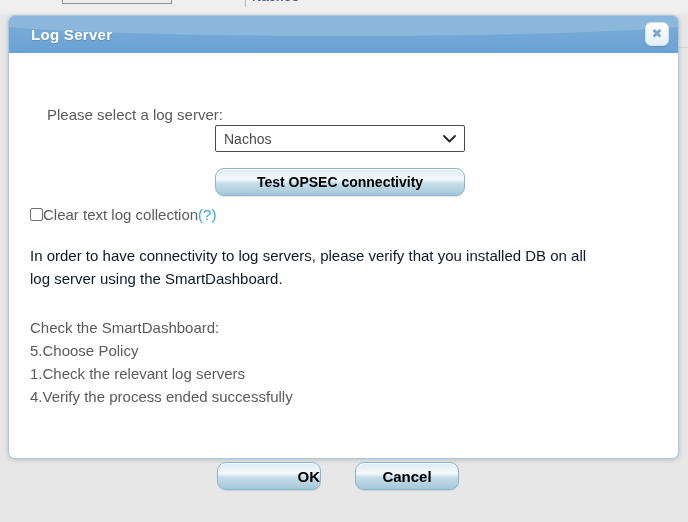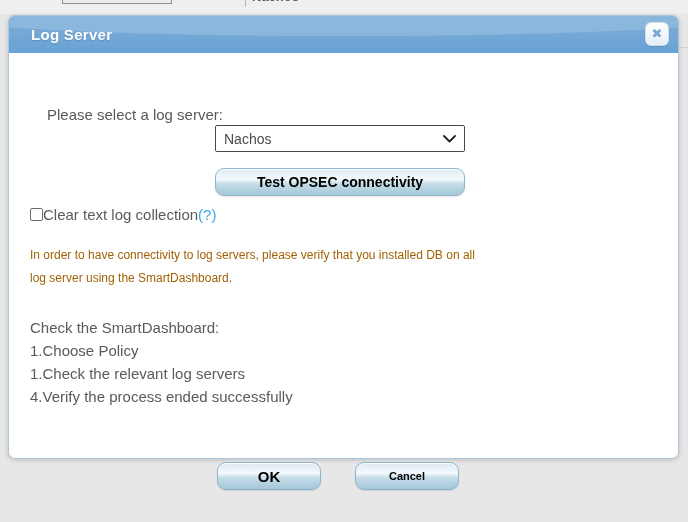--- a/index.html
+++ b/index.html
@@ -108,32 +108,32 @@
   }
   .checkbox-row input[type="checkbox"] {
     appearance: none; -webkit-appearance: none;
     width: 13px; height: 13px; border: 1px solid #6e6e6e; border-radius: 2px;
     background: #ffffff; cursor: pointer; margin: 0;
   }
   .help-link { color: #35a9e1; text-decoration: none; cursor: pointer; }
 
   .info {
     position: absolute; left: 21px; top: 228px; width: 648px;
-    font-size: 12px; color: #a16207; line-height: 23px;
+    font-size: 15px; color: #0f172a; line-height: 23px;
   }
   .info div { white-space: nowrap; }
 
   .instructions {
     position: absolute; left: 21px; top: 300px;
     font-size: 15px; color: #5a5a5a; line-height: 23px;
   }
   .instructions div { white-space: nowrap; }
 
-  .btn-ok     { position: absolute; left: 208px; top: 446px; width: 104px; height: 28px; font-size: 15px; }
-  .btn-cancel { position: absolute; left: 346px; top: 446px; width: 104px; height: 28px; font-size: 11px; }
+  .btn-ok     { position: absolute; left: 208px; top: 446px; width: 104px; height: 28px; font-size: 15px; text-align: right; }
+  .btn-cancel { position: absolute; left: 346px; top: 446px; width: 104px; height: 28px; font-size: 15px; }
 </style>
 </head>
 <body>
 
 <div class="bg-strip">
   <div class="bg-partial-button">Extensive</div>
   <div class="bg-divider"></div>
   <div class="bg-partial-text">Nachos</div>
 </div>
 <div class="bg-line-right"></div>
@@ -163,21 +163,21 @@
     <a class="help-link">(?)</a>
   </div>
 
   <div class="info">
     <div>In order to have connectivity to log servers, please verify that you installed DB on all</div>
     <div>log server using the SmartDashboard.</div>
   </div>
 
   <div class="instructions">
     <div>Check the SmartDashboard:</div>
-    <div>1.Choose Policy</div>
+    <div>5.Choose Policy</div>
     <div>1.Check the relevant log servers</div>
     <div>4.Verify the process ended successfully</div>
   </div>
 
   <button class="glossy-btn btn-ok">OK</button>
   <button class="glossy-btn btn-cancel">Cancel</button>
 
 </div>
 
 </body></html>

